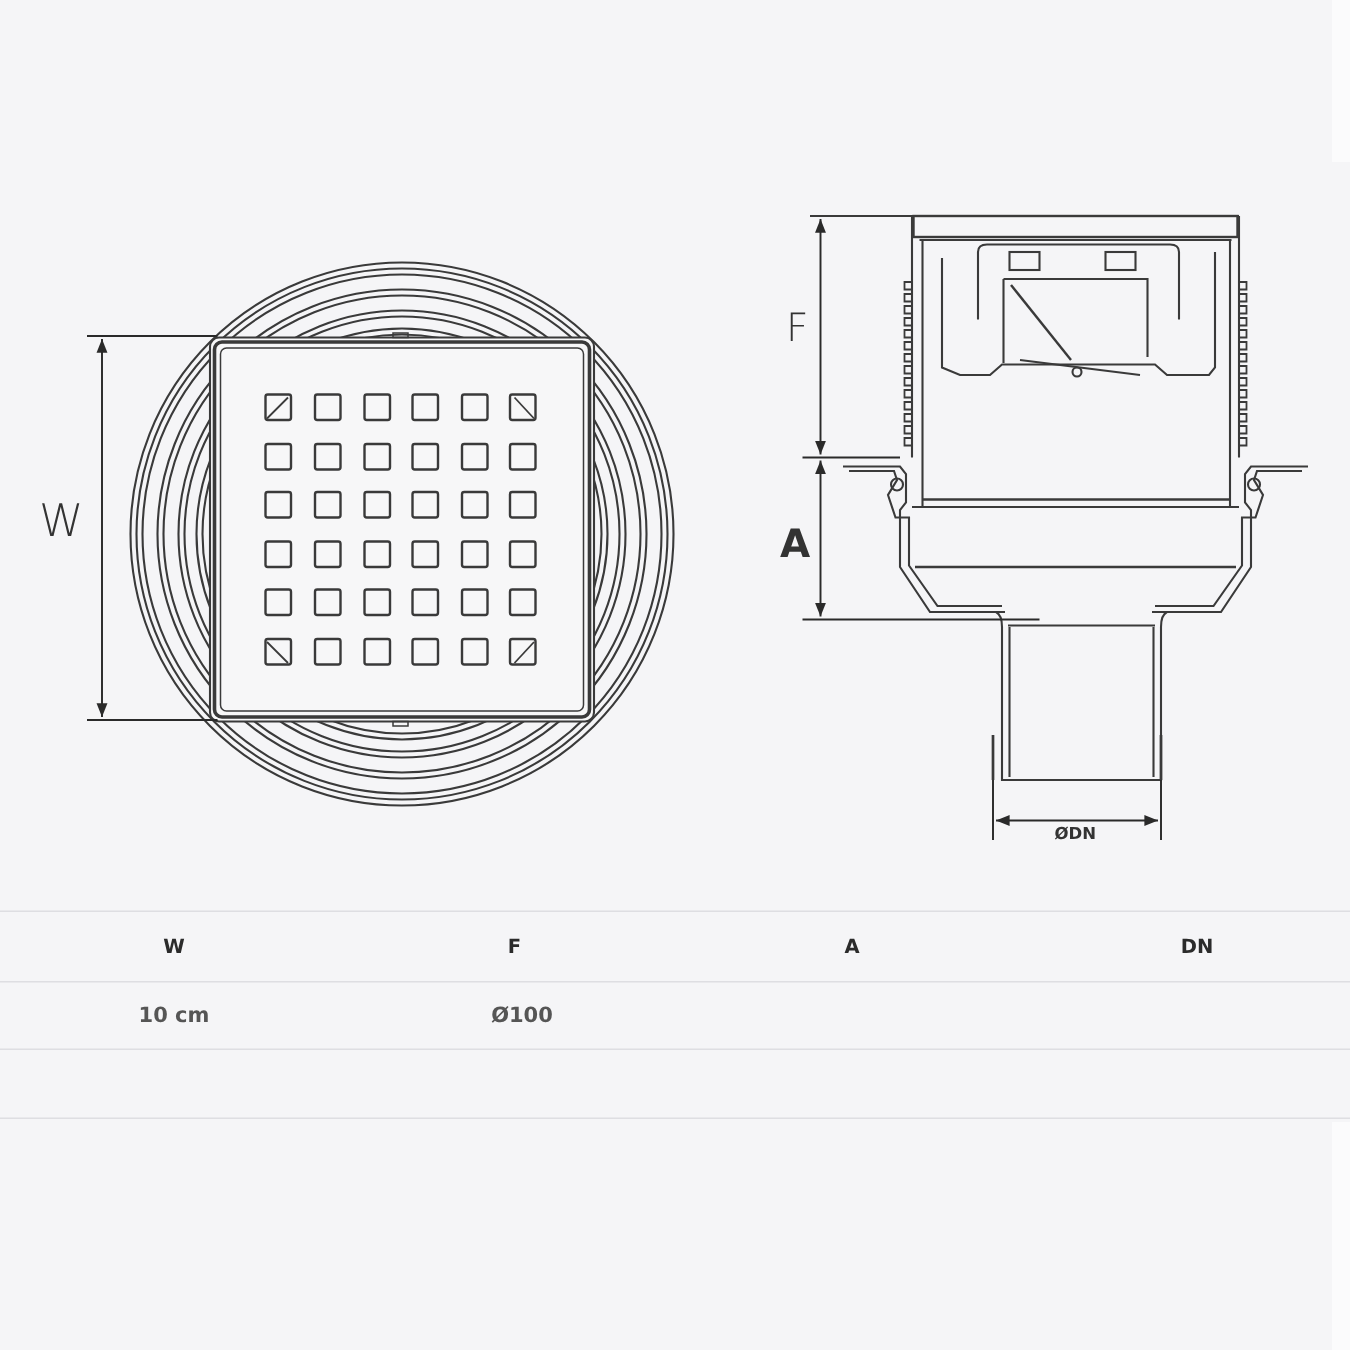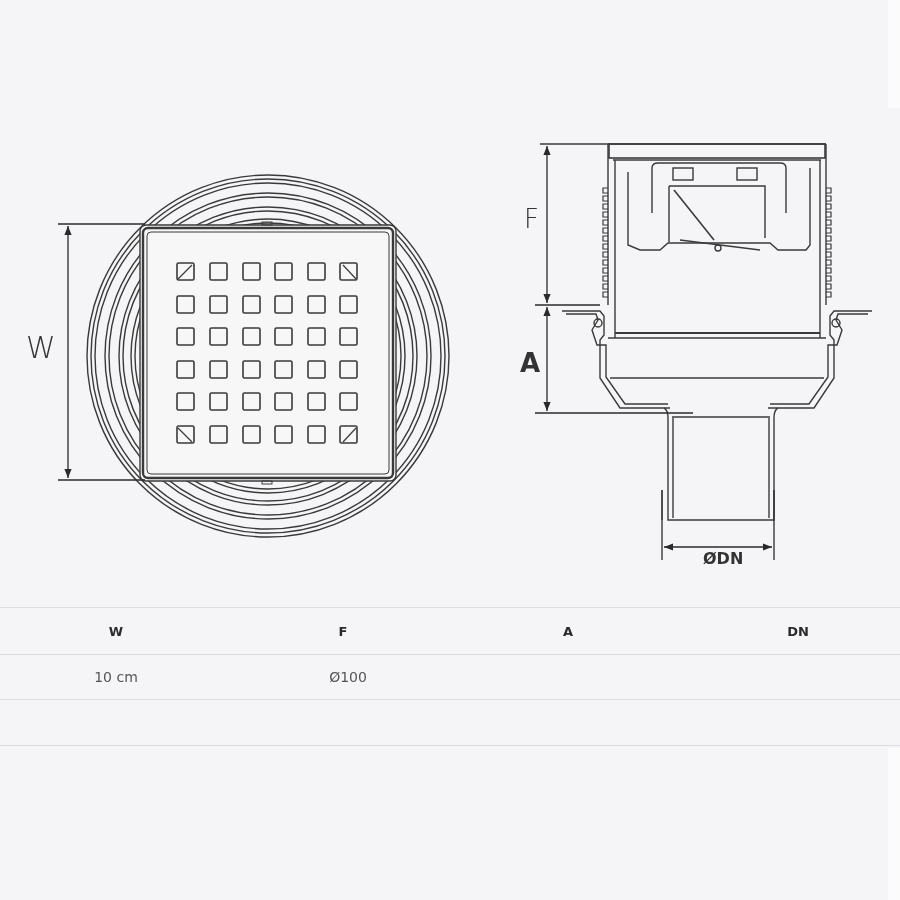--- a/index.html
+++ b/index.html
@@ -20,32 +20,32 @@
   .figure {
     position: absolute; left: 0; top: 0; width: 900px; height: 600px;
   }
   .figure svg { position: absolute; left: 0; top: 0; }
   .dim-label {
     position: absolute; color: #333; font-family: "DejaVu Sans", sans-serif;
   }
   .lbl-w { left: 26px; top: 330px; font-size: 30px; font-weight: 300; }
   .lbl-f { left: 524px; top: 204px; font-size: 26px; font-weight: 300; }
   .lbl-a { left: 520px; top: 348px; font-size: 26px; font-weight: bold; }
-  .lbl-dn { left: 703px; top: 549px; font-size: 16px; font-weight: bold; }
+  .lbl-dn { left: 703px; top: 549px; font-size: 11px; font-weight: bold; }
 
   .spec-table {
     position: absolute; left: 0; top: 607px; width: 900px;
     border-collapse: collapse;
   }
   .spec-row {
     display: flex; width: 900px;
     border-top: 1px solid #dedee2;
   }
   .spec-row.header { height: 46px; }
-  .spec-row.values { height: 44px; }
+  .spec-row.values { height: 44px; font-weight: bold; }
   .spec-row.empty  { height: 45px; border-bottom: 1px solid #dedee2; }
   .cell {
     flex: 0 0 auto; display: flex; align-items: center; justify-content: center;
     font-family: "DejaVu Sans", sans-serif;
   }
   .header .cell { font-weight: bold; font-size: 13px; color: #2b2b2b; }
   .values .cell { font-size: 14px; color: #555; }
   .c1 { width: 232px; }
   .c2 { width: 222px; }
   .c3 { width: 228px; }

